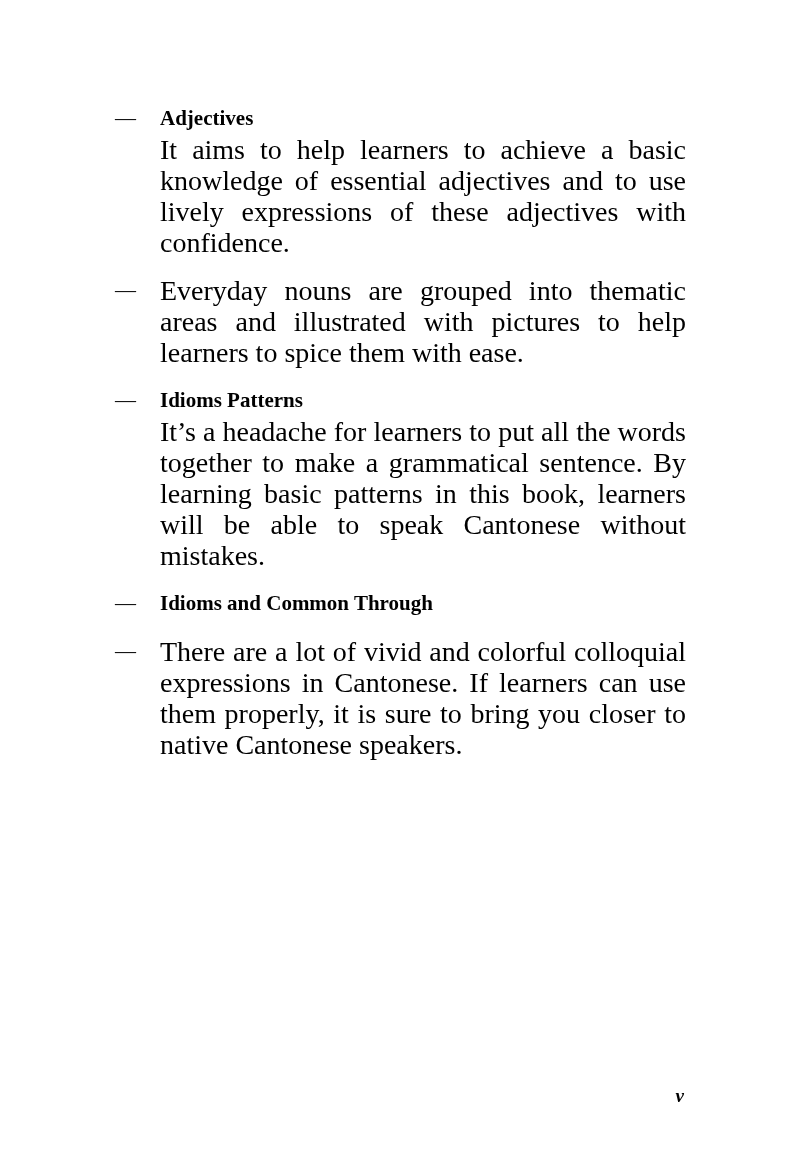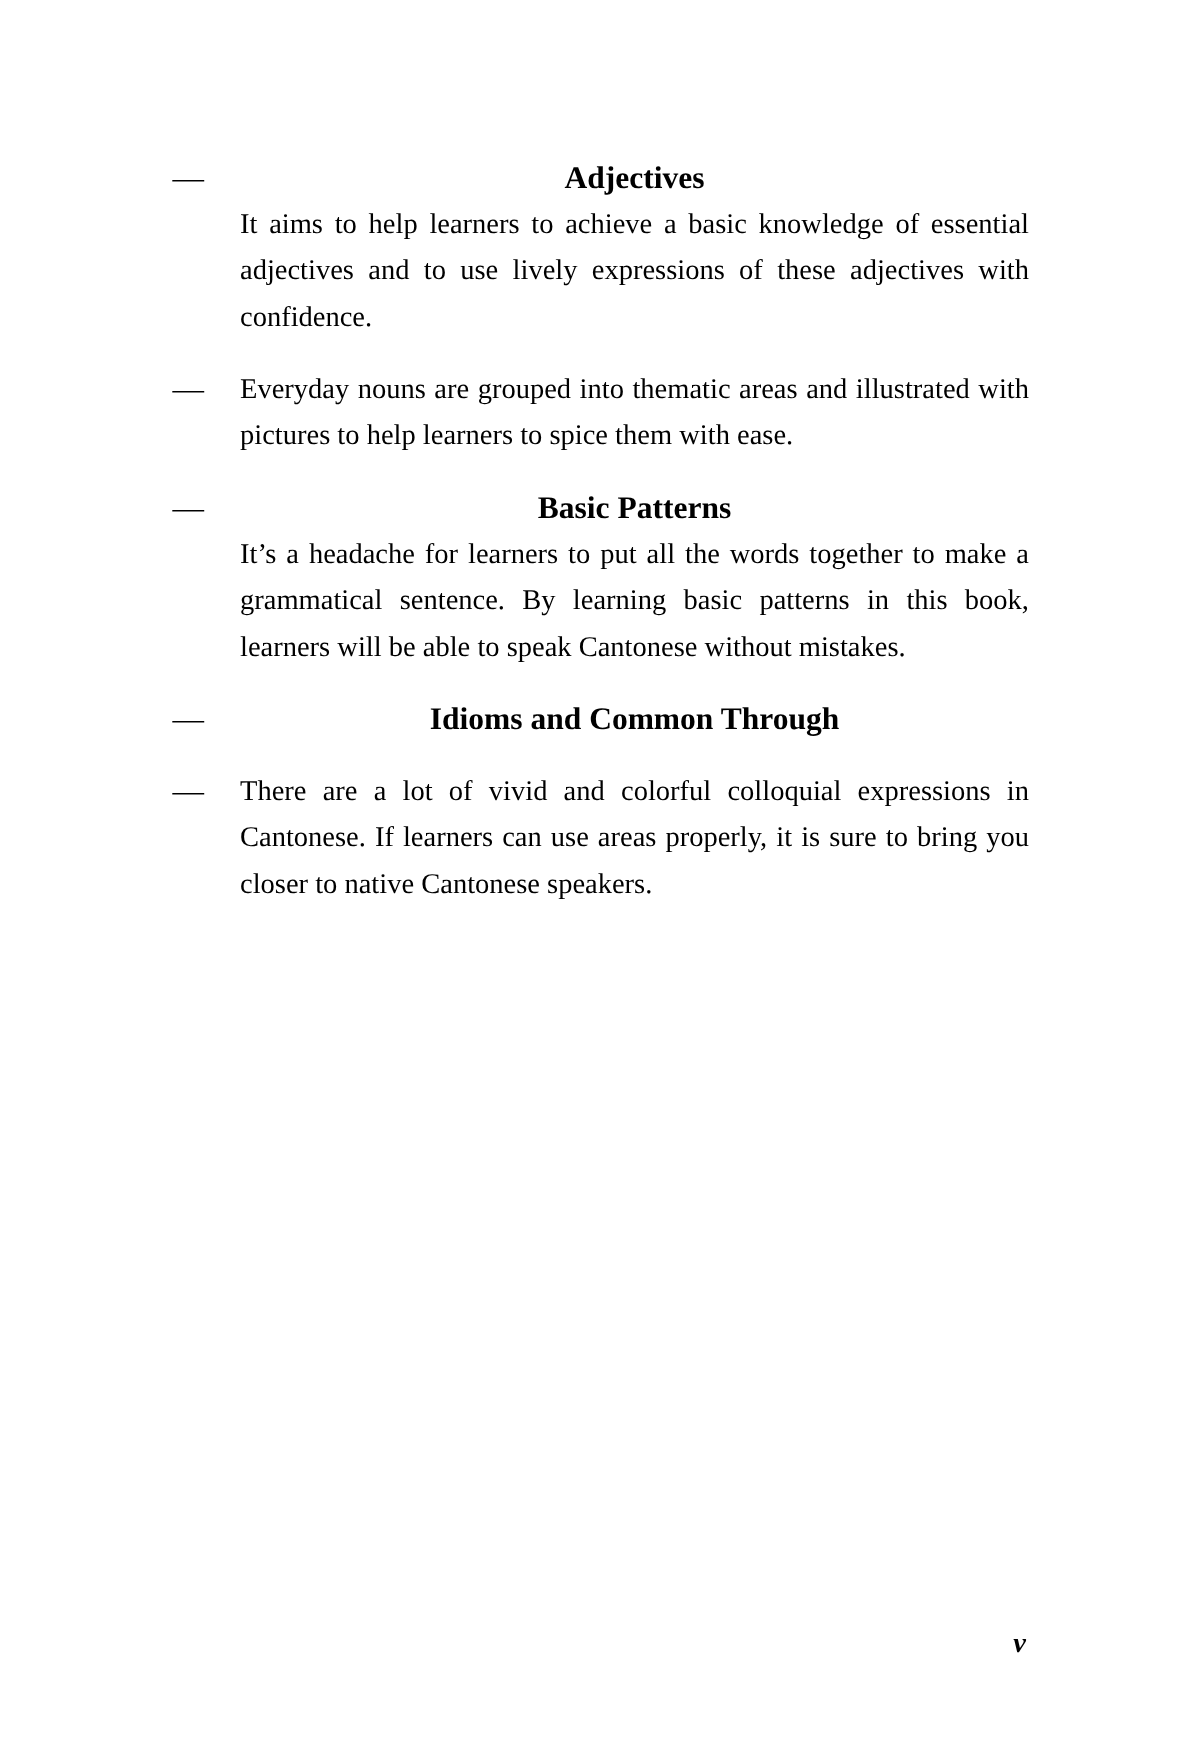--- a/index.html
+++ b/index.html
@@ -34,24 +34,23 @@
   }
   .content {
     flex: 1 1 auto;
     min-width: 0;
   }
   .title {
     font-size: 21px;
     line-height: 31px;
     font-weight: 700;
     margin: 0;
-    text-align: center;
   }
   .body-text {
-    font-size: 19px;
+    font-size: 28px;
     line-height: 31px;
     margin: 0;
     text-align: justify;
     text-align-last: left;
   }
   .page-number {
     position: absolute;
     top: 1085px;
     right: 116px;
     font-size: 19px;
@@ -76,34 +75,34 @@
   <div class="section">
     <div class="marker">—</div>
     <div class="content">
       <p class="body-text">Everyday nouns are grouped into thematic areas and illustrated with pictures to help learners to spice them with ease.</p>
     </div>
   </div>
 
   <div class="section">
     <div class="marker">—</div>
     <div class="content">
-      <h2 class="title">Basic Patterns</h2>
+      <h2 class="title">Idioms Patterns</h2>
       <p class="body-text">It’s a headache for learners to put all the words together to make a grammatical sentence. By learning basic patterns in this book, learners will be able to speak Cantonese without mistakes.</p>
     </div>
   </div>
 
   <div class="section">
     <div class="marker">—</div>
     <div class="content">
       <h2 class="title">Idioms and Common Through</h2>
     </div>
   </div>
 
   <div class="section">
     <div class="marker">—</div>
     <div class="content">
-      <p class="body-text">There are a lot of vivid and colorful colloquial expressions in Cantonese. If learners can use areas properly, it is sure to bring you closer to native Cantonese speakers.</p>
+      <p class="body-text">There are a lot of vivid and colorful colloquial expressions in Cantonese. If learners can use them properly, it is sure to bring you closer to native Cantonese speakers.</p>
     </div>
   </div>
 
 </div>
 
 <div class="page-number">v</div>
 
 </body></html>

